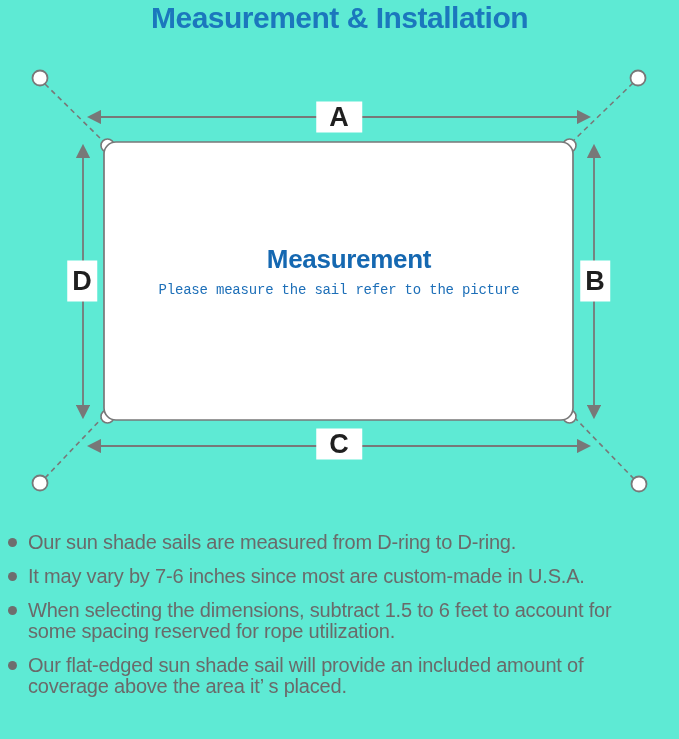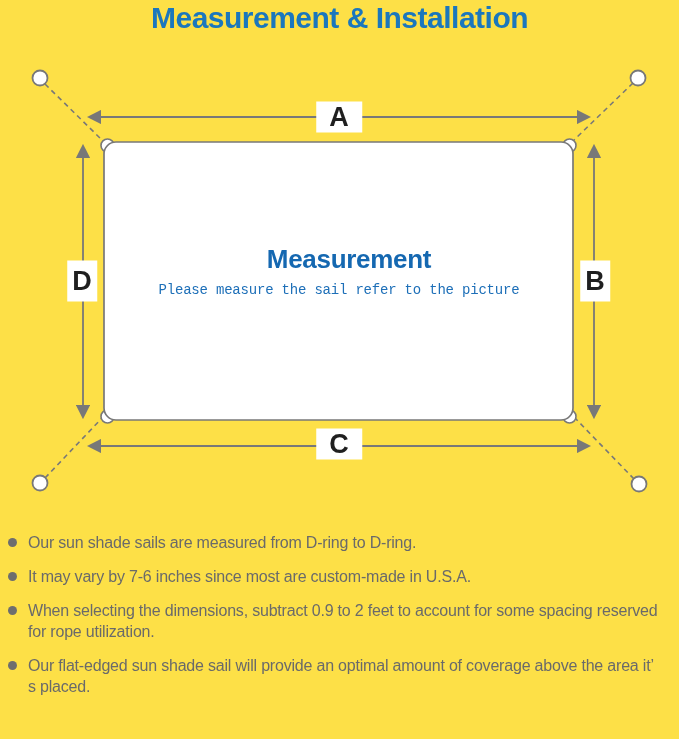--- a/index.html
+++ b/index.html
@@ -5,21 +5,21 @@
   html, body {
     margin: 0;
     padding: 0;
     background: #ffffff;
     font-family: "Liberation Sans", sans-serif;
   }
   .page {
     position: relative;
     width: 679px;
     height: 739px;
-    background: #fde047;
+    background: #5eead4;
     overflow: hidden;
   }
   .page-title {
     position: absolute;
     top: 1px;
     left: 0;
     width: 679px;
     text-align: center;
     font-size: 30px;
     font-weight: bold;
@@ -77,21 +77,21 @@
     width: 655px;
     list-style: none;
     margin: 0;
     padding: 0;
   }
   .note-item {
     display: flex;
     align-items: flex-start;
     margin-bottom: 13px;
     color: #6a6a6a;
-    font-size: 16px;
+    font-size: 20px;
     line-height: 21px;
     letter-spacing: -0.2px;
   }
   .note-bullet {
     flex: 0 0 auto;
     width: 9px;
     height: 9px;
     border-radius: 50%;
     background: #6e6e6e;
     margin: 6px 11px 0 0;
@@ -159,21 +159,21 @@
     <li class="note-item">
       <span class="note-bullet"></span>
       <span class="note-text">Our sun shade sails are measured from D-ring to D-ring.</span>
     </li>
     <li class="note-item">
       <span class="note-bullet"></span>
       <span class="note-text">It may vary by 7-6 inches since most are custom-made in U.S.A.</span>
     </li>
     <li class="note-item">
       <span class="note-bullet"></span>
-      <span class="note-text">When selecting the dimensions, subtract 0.9 to 2 feet to account for some spacing reserved for rope utilization.</span>
+      <span class="note-text">When selecting the dimensions, subtract 1.5 to 6 feet to account for some spacing reserved for rope utilization.</span>
     </li>
     <li class="note-item">
       <span class="note-bullet"></span>
-      <span class="note-text">Our flat-edged sun shade sail will provide an optimal amount of coverage above the area it’ s placed.</span>
+      <span class="note-text">Our flat-edged sun shade sail will provide an included amount of coverage above the area it’ s placed.</span>
     </li>
   </ul>
 
 </div>
 
 </body></html>

